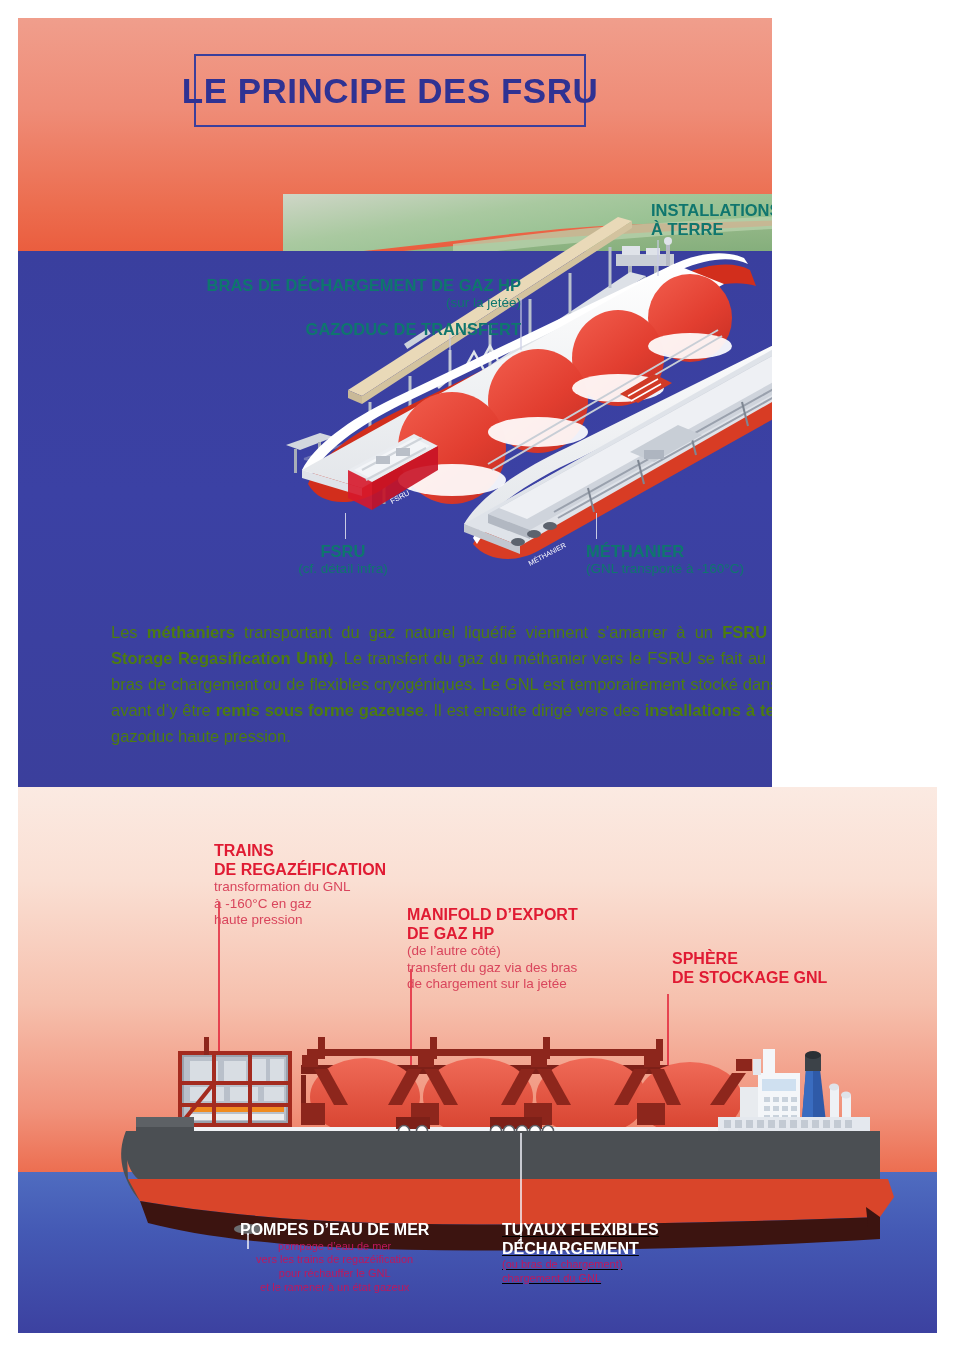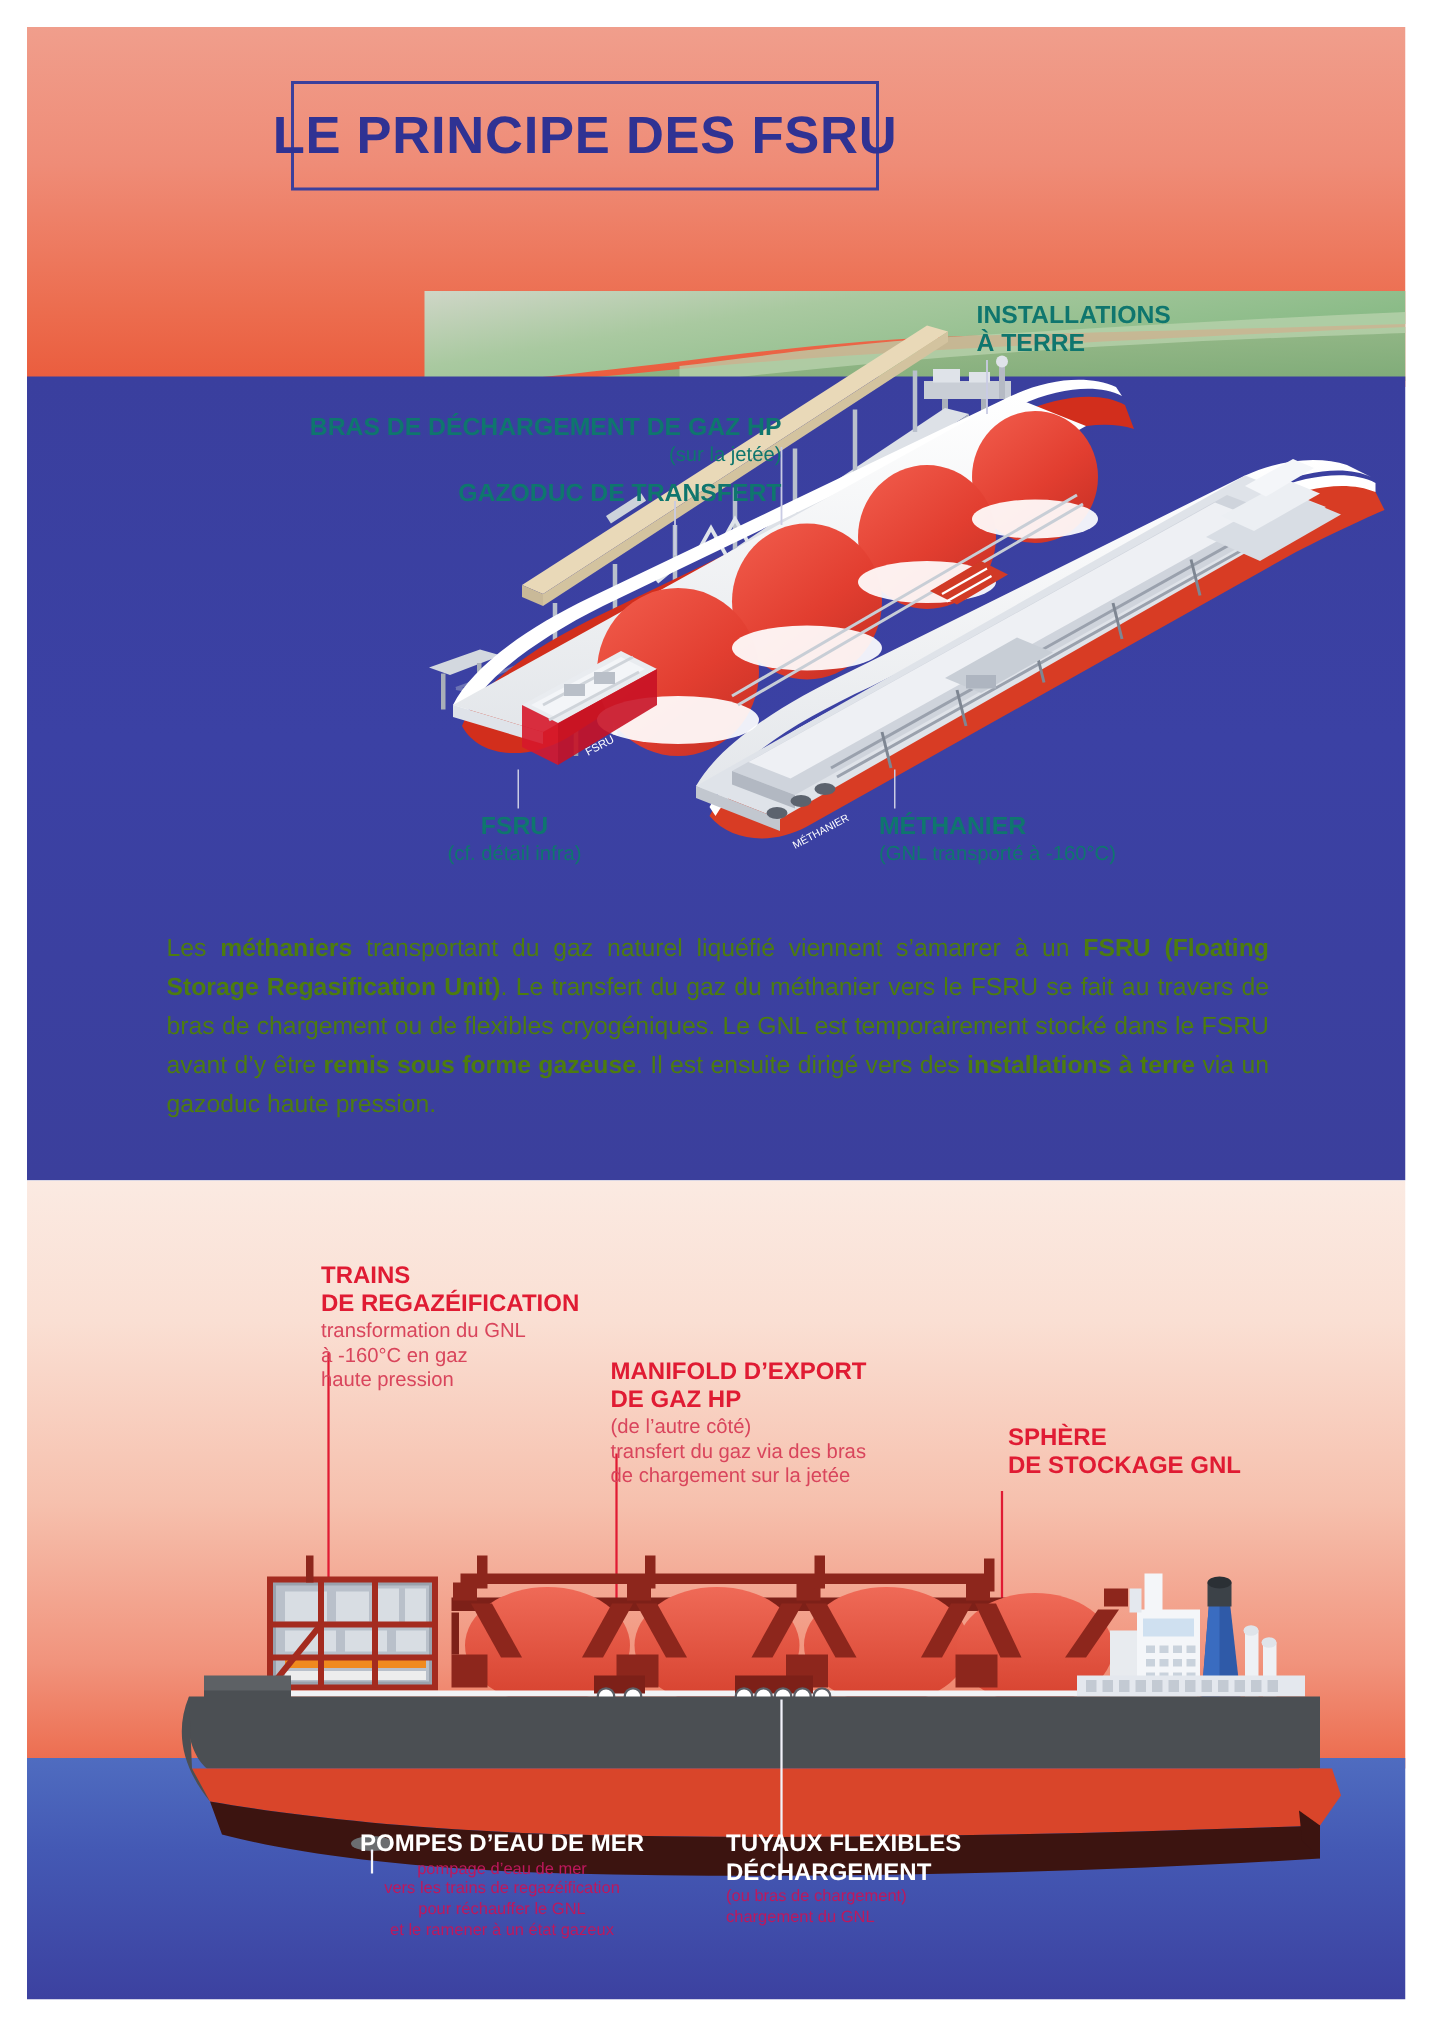--- a/index.html
+++ b/index.html
@@ -3,21 +3,21 @@
 <meta charset="utf-8">
 <style>
   html,body{margin:0;padding:0;background:#ffffff;}
   body{width:955px;height:1351px;overflow:hidden;
        font-family:"Liberation Sans","DejaVu Sans",sans-serif;
        -webkit-font-smoothing:antialiased;}
 
   .page{position:relative;width:955px;height:1351px;background:#ffffff;overflow:hidden;}
 
   
-  .top-panel{position:absolute;left:18px;top:18px;width:919px;height:769px;overflow:hidden;}
+  .top-panel{position:absolute;left:18px;top:18px;width:754px;height:769px;overflow:hidden;}
   .sky{position:absolute;left:0;top:0;width:100%;height:240px;
        background:linear-gradient(180deg,#f09e8c 0%,#ef8c77 38%,#ec6d4f 78%,#ea5b3c 100%);}
   .sea{position:absolute;left:0;top:233px;width:100%;height:536px;
        background:linear-gradient(180deg,#3a3f9e 0%,#3b41a4 45%,#3b3f9c 100%);}
 
   .land{position:absolute;left:265px;top:176px;width:654px;height:120px;}
   .land svg{display:block;}
 
   
   .title-box{position:absolute;left:176px;top:36px;width:392px;height:73px;
@@ -513,21 +513,21 @@
     </div>
 
     <div class="wlbl" style="left:222px;top:434px;text-align:center;">
       <div class="h">POMPES D’EAU DE MER</div>
       <div class="s">pompage d’eau de mer</div>
       <div class="s">vers les trains de regazéification</div>
       <div class="s">pour réchauffer le GNL</div>
       <div class="s">et le ramener à un état gazeux</div>
     </div>
 
-    <div class="wlbl" style="left:466px;top:434px;">
+    <div class="wlbl" style="left:484px;top:434px;text-decoration:underline;">
       <div class="h">TUYAUX FLEXIBLES</div>
       <div class="h">DÉCHARGEMENT</div>
       <div class="s">(ou bras de chargement)</div>
       <div class="s">chargement du GNL</div>
     </div>
   </div>
 
 </div>
 
 </body></html>

